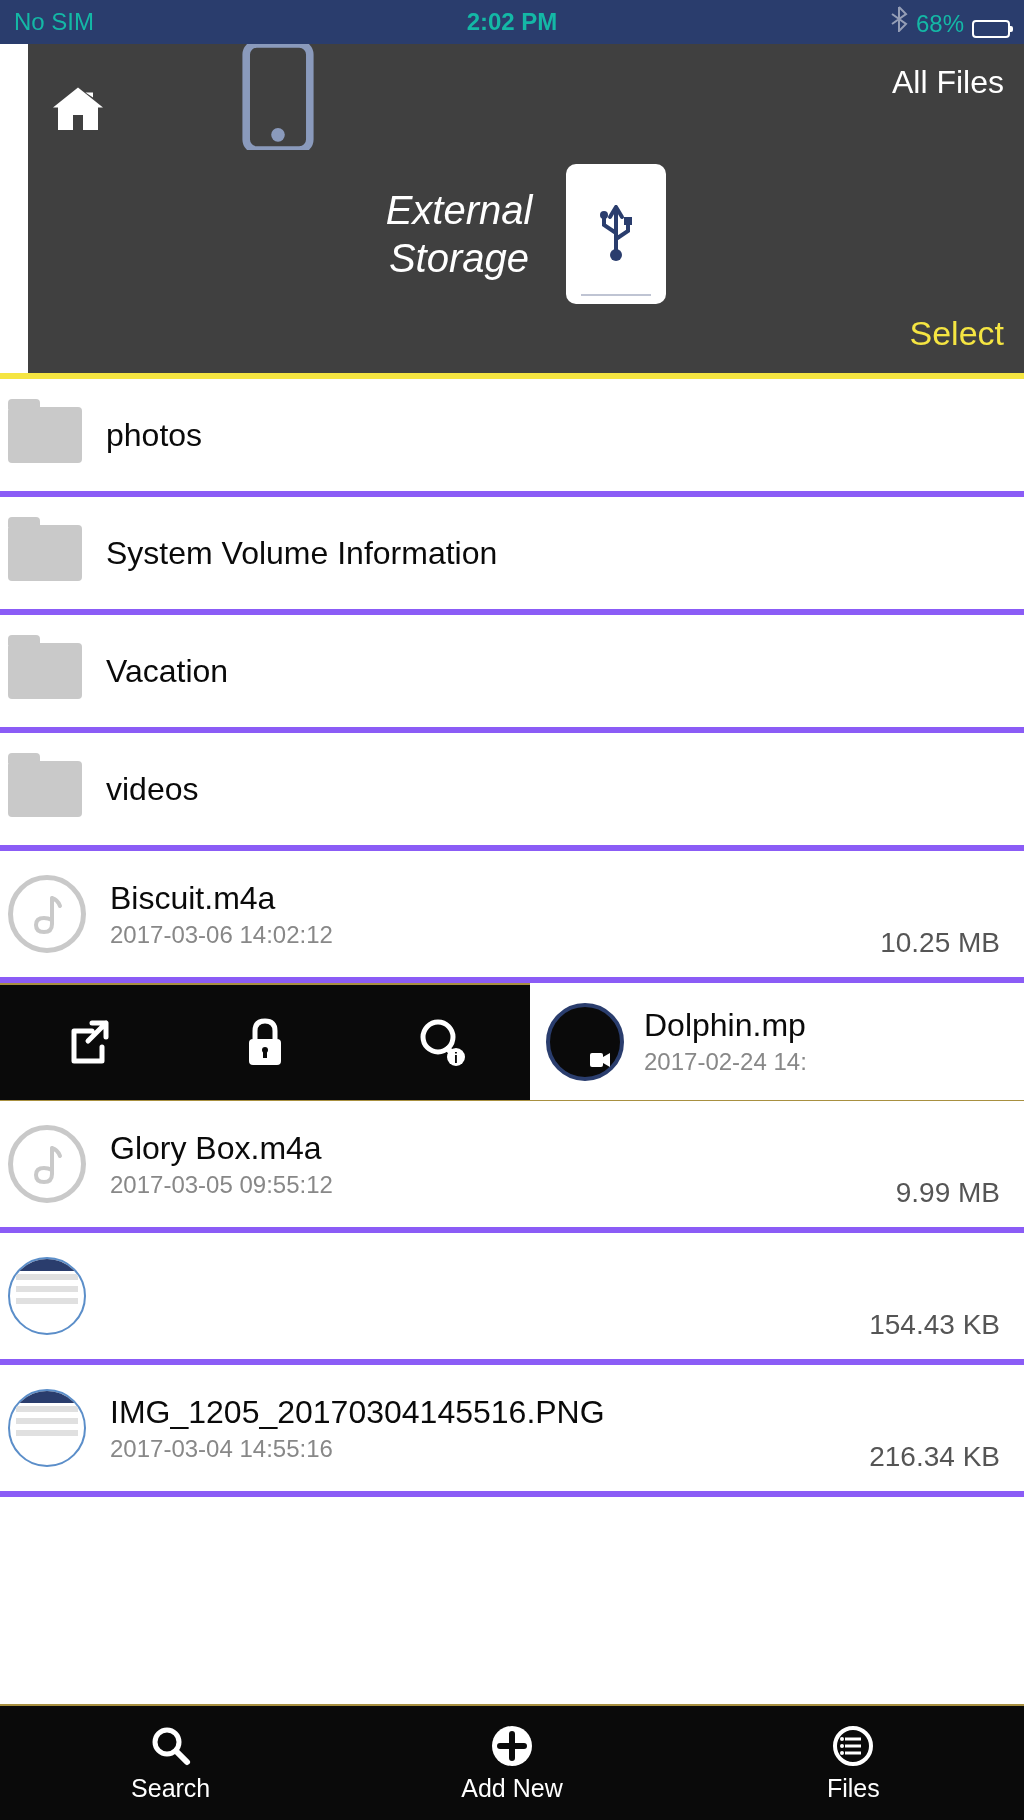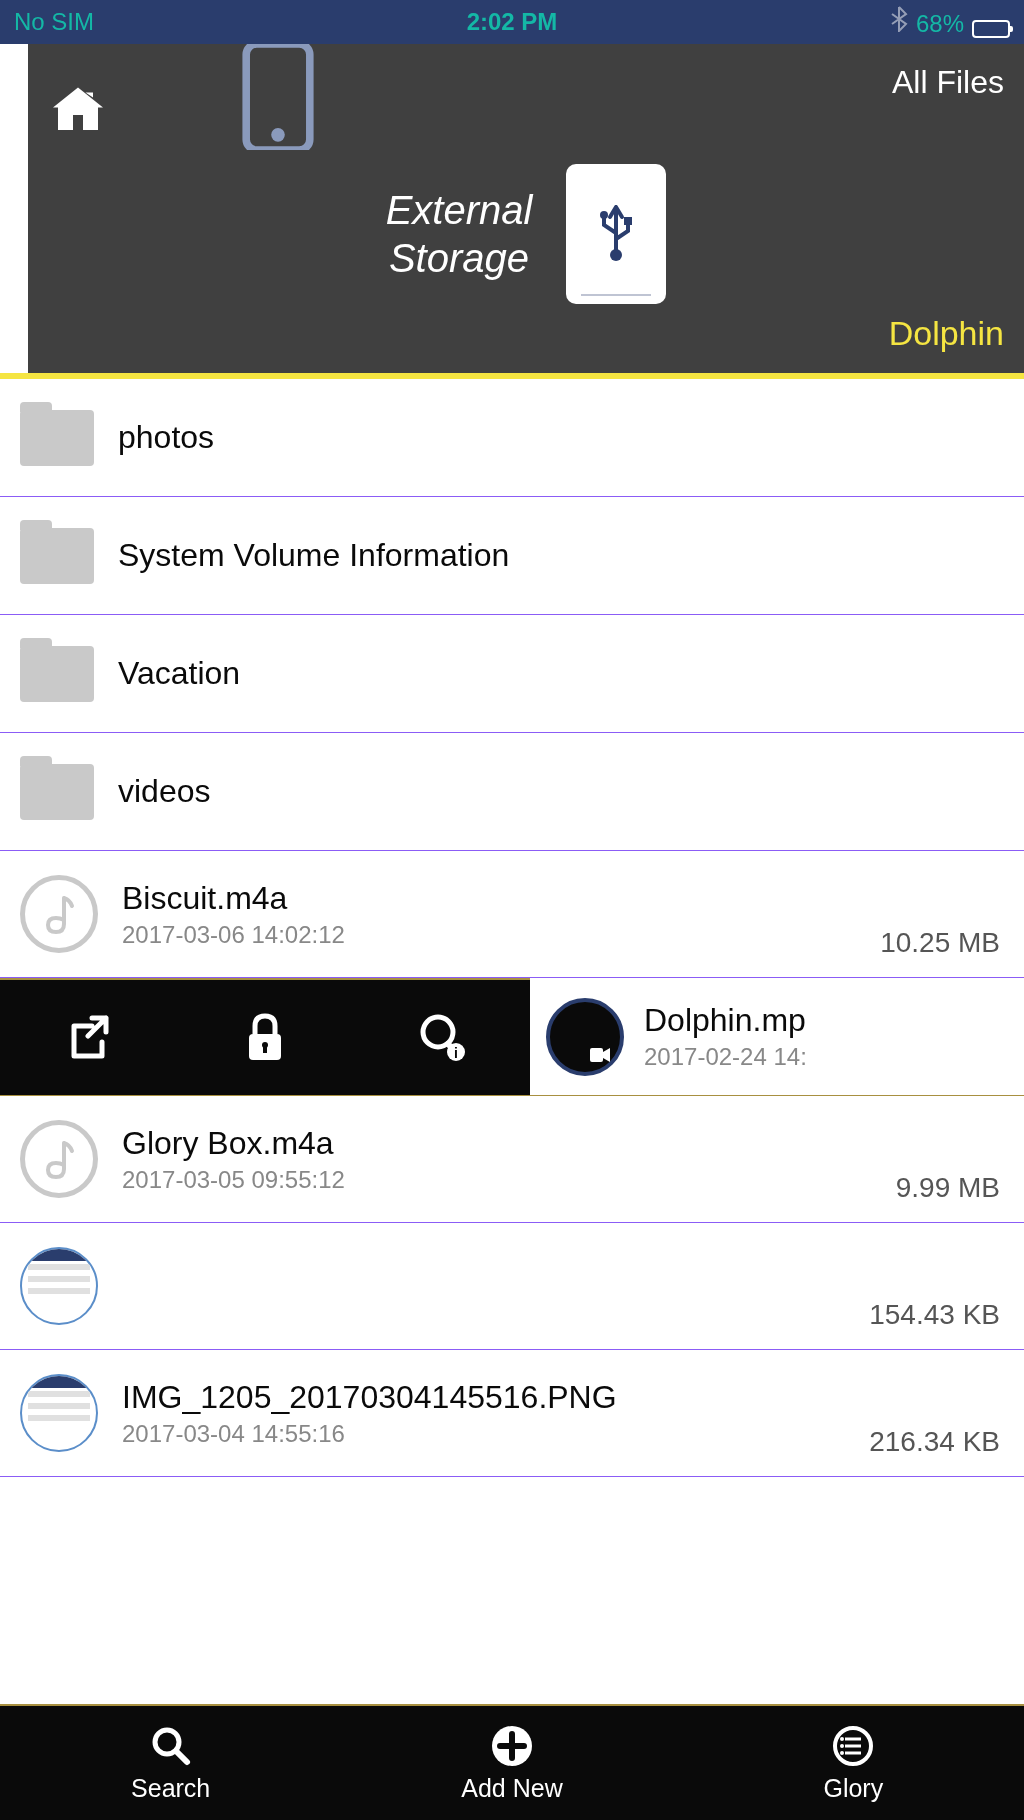--- a/index.html
+++ b/index.html
@@ -24,21 +24,21 @@
     .all-files { font-size: 32px; font-weight: 400; margin-top: 10px; }
     .title-area { display: flex; align-items: center; gap: 34px; justify-content: center; margin-top: -60px; font-style: italic; }
     .title-text { font-size: 40px; font-weight: 400; text-align: center; line-height: 1.2; }
     .usb-card { width: 100px; height: 140px; background: #fff; border-radius: 10px; display: flex; align-items: center; justify-content: center; position: relative; }
     .usb-card::after { content: ''; position: absolute; bottom: 8px; left: 15px; right: 15px; height: 2px; background: #2a3d6d; opacity: 0.3; }
     .select-btn { color: #f5e542; font-size: 34px; text-align: right; margin-top: 10px; }
     .yellow-line { height: 6px; background: #f5e542; }
 
     
     .file-list { flex: 1; overflow: hidden; background: #fff; }
-    .list-item { display: flex; align-items: center; padding: 24px 20px; border-bottom: 1px solid #8b5cf6; min-height: 118px; gap: 24px; position: relative; }
+    .list-item { display: flex; align-items: center; padding: 24px 8px; border-bottom: 6px solid #8b5cf6; min-height: 118px; gap: 24px; position: relative; }
     .list-item.folder-item { min-height: 118px; }
     .folder-icon { width: 74px; height: 56px; background: #c9c9c9; border-radius: 4px; position: relative; }
     .folder-icon::before { content: ''; position: absolute; top: -8px; left: 0; width: 32px; height: 10px; background: #c9c9c9; border-radius: 4px 4px 0 0; }
     .audio-icon { width: 78px; height: 78px; border: 5px solid #c9c9c9; border-radius: 50%; display: flex; align-items: center; justify-content: center; }
     .video-icon { width: 78px; height: 78px; border: 4px solid #2a3d6d; border-radius: 50%; background: #0a0a0a; display: flex; align-items: flex-end; justify-content: flex-end; padding: 10px; }
     .thumb-icon { width: 78px; height: 78px; border: 2px solid #5b8ec9; border-radius: 50%; background: #fff; overflow: hidden; display: flex; flex-direction: column; }
     .thumb-bar { height: 12px; background: #2a3d6d; }
     .thumb-line { height: 6px; margin: 3px 6px; background: #e0e0e0; }
     .item-info { flex: 1; display: flex; flex-direction: column; gap: 4px; }
     .item-name { font-size: 32px; font-weight: 500; color: #0a0a0a; }
@@ -99,21 +99,21 @@
     </div>
     <div class="usb-card">
       <svg width="40" height="70" viewBox="0 0 40 70">
         <path d="M20 8 L20 54 M20 8 L14 18 M20 8 L26 18 M20 34 L8 26 L8 18 M20 40 L32 32 L32 22" stroke="#2a3d6d" stroke-width="4" fill="none" stroke-linecap="round"></path>
         <circle cx="20" cy="56" r="6" fill="#2a3d6d"></circle>
         <circle cx="8" cy="16" r="4" fill="#2a3d6d"></circle>
         <rect x="28" y="18" width="8" height="8" fill="#2a3d6d"></rect>
       </svg>
     </div>
   </div>
-  <div class="select-btn">Dolphin</div>
+  <div class="select-btn">Select</div>
 </div>
 <div class="yellow-line"></div>
 
 <div class="file-list">
 
   <div class="list-item folder-item">
     <div class="folder-icon"></div>
     <div class="item-info">
         <div class="item-name">photos</div>
       </div>
@@ -249,15 +249,15 @@
   <div class="tool-item">
     <div class="tool-icon">
       <svg width="44" height="44" viewBox="0 0 44 44">
           <circle cx="22" cy="22" r="18" stroke="#fff" stroke-width="4" fill="none"></circle>
           <path d="M14 15 L30 15 M14 22 L30 22 M14 29 L30 29" stroke="#fff" stroke-width="3"></path>
           <circle cx="11" cy="15" r="2" fill="#fff"></circle>
           <circle cx="11" cy="22" r="2" fill="#fff"></circle>
           <circle cx="11" cy="29" r="2" fill="#fff"></circle>
         </svg>
     </div>
-    <div class="tool-label">Glory</div>
+    <div class="tool-label">Files</div>
   </div>
 </div>
 
 </body></html>

